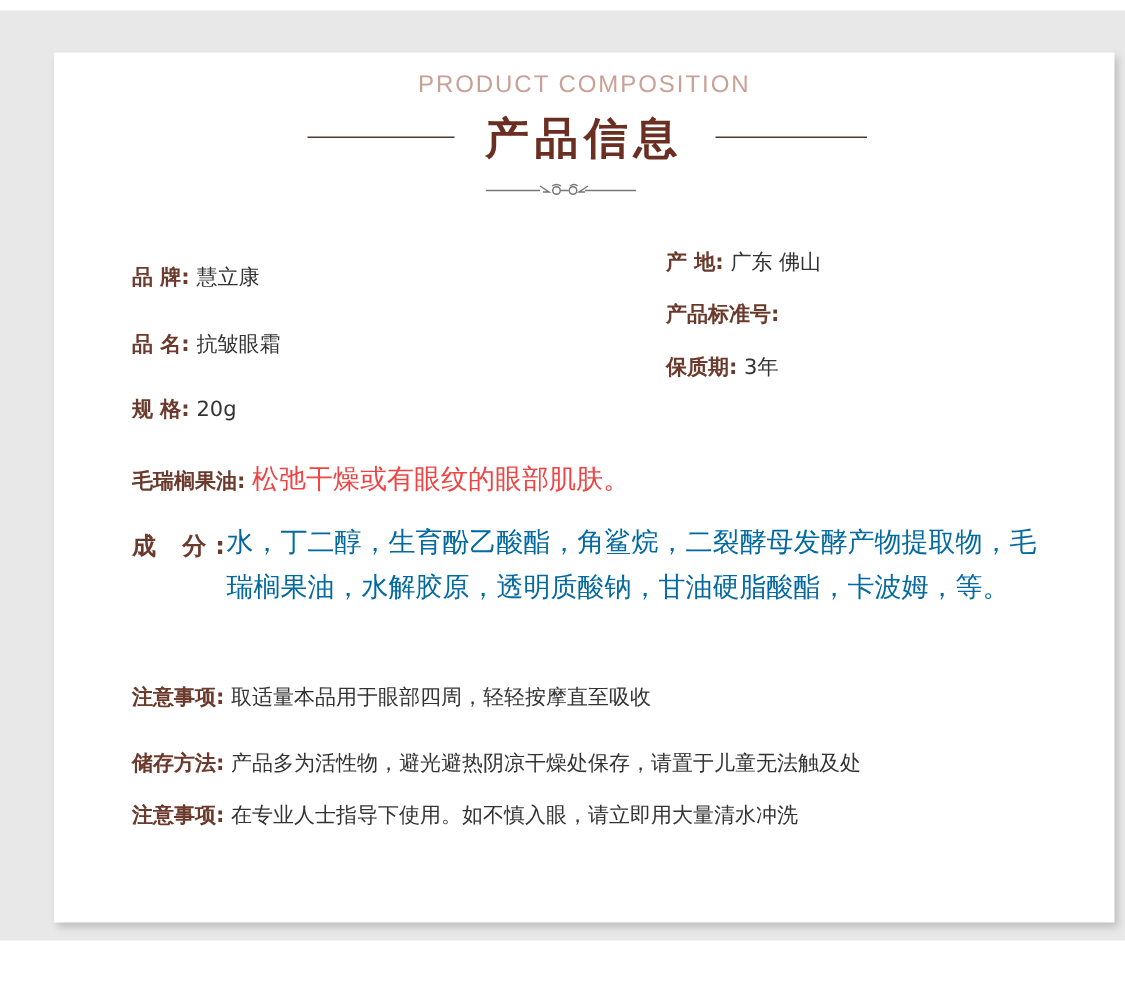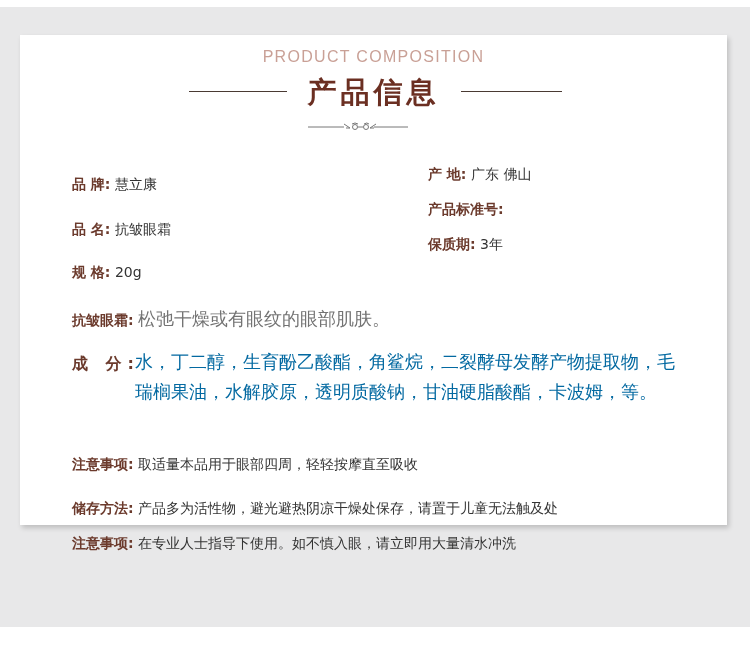--- a/index.html
+++ b/index.html
@@ -2,40 +2,40 @@
 <html><head>
 <meta charset="utf-8">
 <style>
   html, body { margin:0; padding:0; }
   body {
     width:750px; height:668px; background:#ffffff; position:relative; overflow:hidden;
     font-family:"DejaVu Sans","Liberation Sans",sans-serif;
   }
   .band { position:absolute; left:0; top:7px; width:750px; height:620px; background:#e8e8e9; }
   .card {
-    position:absolute; left:20px; top:35px; width:707px; height:490px; background:#ffffff;
+    position:absolute; left:36px; top:35px; width:707px; height:580px; background:#ffffff;
     box-shadow: 2px 3px 5px rgba(0,0,0,0.18);
   }
   .en-title {
     position:absolute; left:0; top:13px; width:100%; text-align:center;
     font-family:"Liberation Sans",sans-serif; font-size:16px; letter-spacing:1.3px; color:#c9a096;
   }
   .cn-title {
     position:absolute; left:0; top:38px; width:100%; text-align:center;
     font-family:"DejaVu Serif","Liberation Serif",serif; font-size:29px; font-weight:bold;
     letter-spacing:4px; color:#6b2f22;
   }
   .rule { position:absolute; top:56px; height:1px; background:#4a3a33; }
   .rule.left { left:169px; width:98px; }
   .rule.right { left:441px; width:101px; }
   .ornament { position:absolute; left:288px; top:82px; width:100px; height:20px; }
   .row { position:absolute; font-size:14px; color:#333; white-space:nowrap; }
   .lbl { color:#6b3a2c; font-weight:bold; }
   .val { color:#333; }
-  .big { font-size:18px; color:#737373; }
+  .big { font-size:18px; color:#ef4444; }
   .ing {
     position:absolute; left:52px; top:312px; width:620px; font-size:18px; line-height:30px; color:#222;
   }
   .ing .lbl { font-size:16px; position:absolute; left:0; top:0; letter-spacing:6px; }
   .ing .val { display:block; margin-left:63px; color:#0369a1; }
 </style>
 </head>
 <body>
 
 <div class="band"></div>
@@ -80,21 +80,21 @@
   <div class="row" style="left:408px; top:166px;">
     <span class="lbl">产品标准号:</span>
     <span class="val"></span>
   </div>
   <div class="row" style="left:408px; top:201px;">
     <span class="lbl">保质期:</span>
     <span class="val">3年</span>
   </div>
 
   <div class="row" style="left:52px; top:272px;">
-    <span class="lbl">抗皱眼霜:</span>
+    <span class="lbl">毛瑞榈果油:</span>
     <span class="val big">松弛干燥或有眼纹的眼部肌肤。</span>
   </div>
 
   <div class="ing">
     <span class="lbl" style="top:2px;">成 分:</span>
     <span class="val">水，丁二醇，生育酚乙酸酯，角鲨烷，二裂酵母发酵产物提取物，毛瑞榈果油，水解胶原，透明质酸钠，甘油硬脂酸酯，卡波姆，等。</span>
   </div>
 
   <div class="row" style="left:52px; top:421px;">
     <span class="lbl">注意事项:</span>

